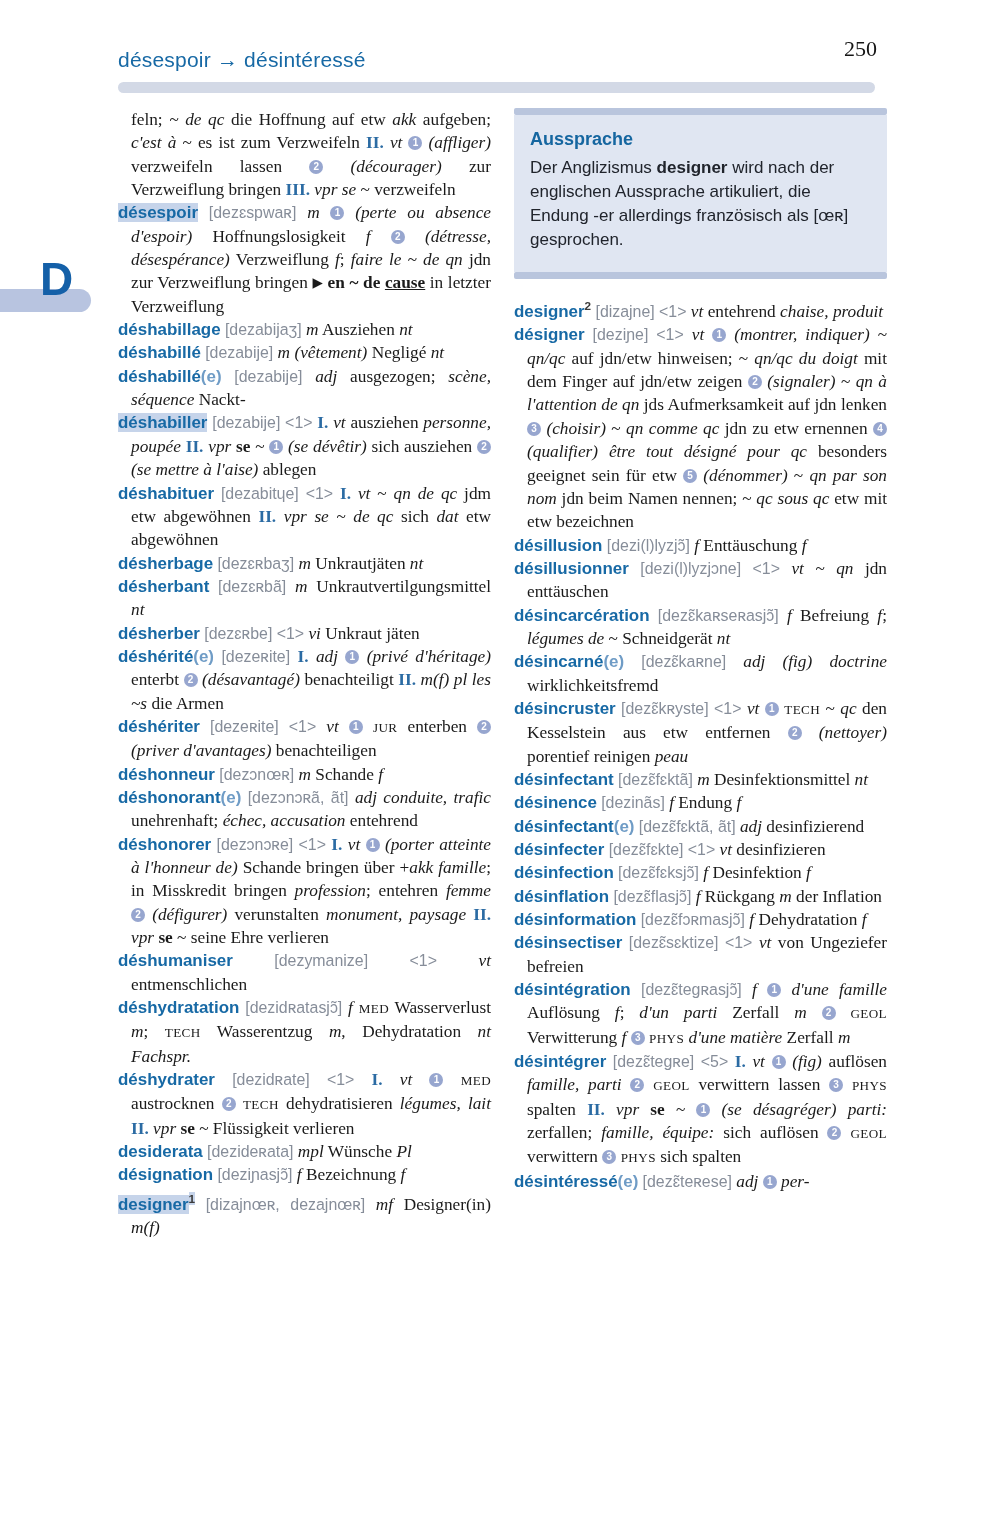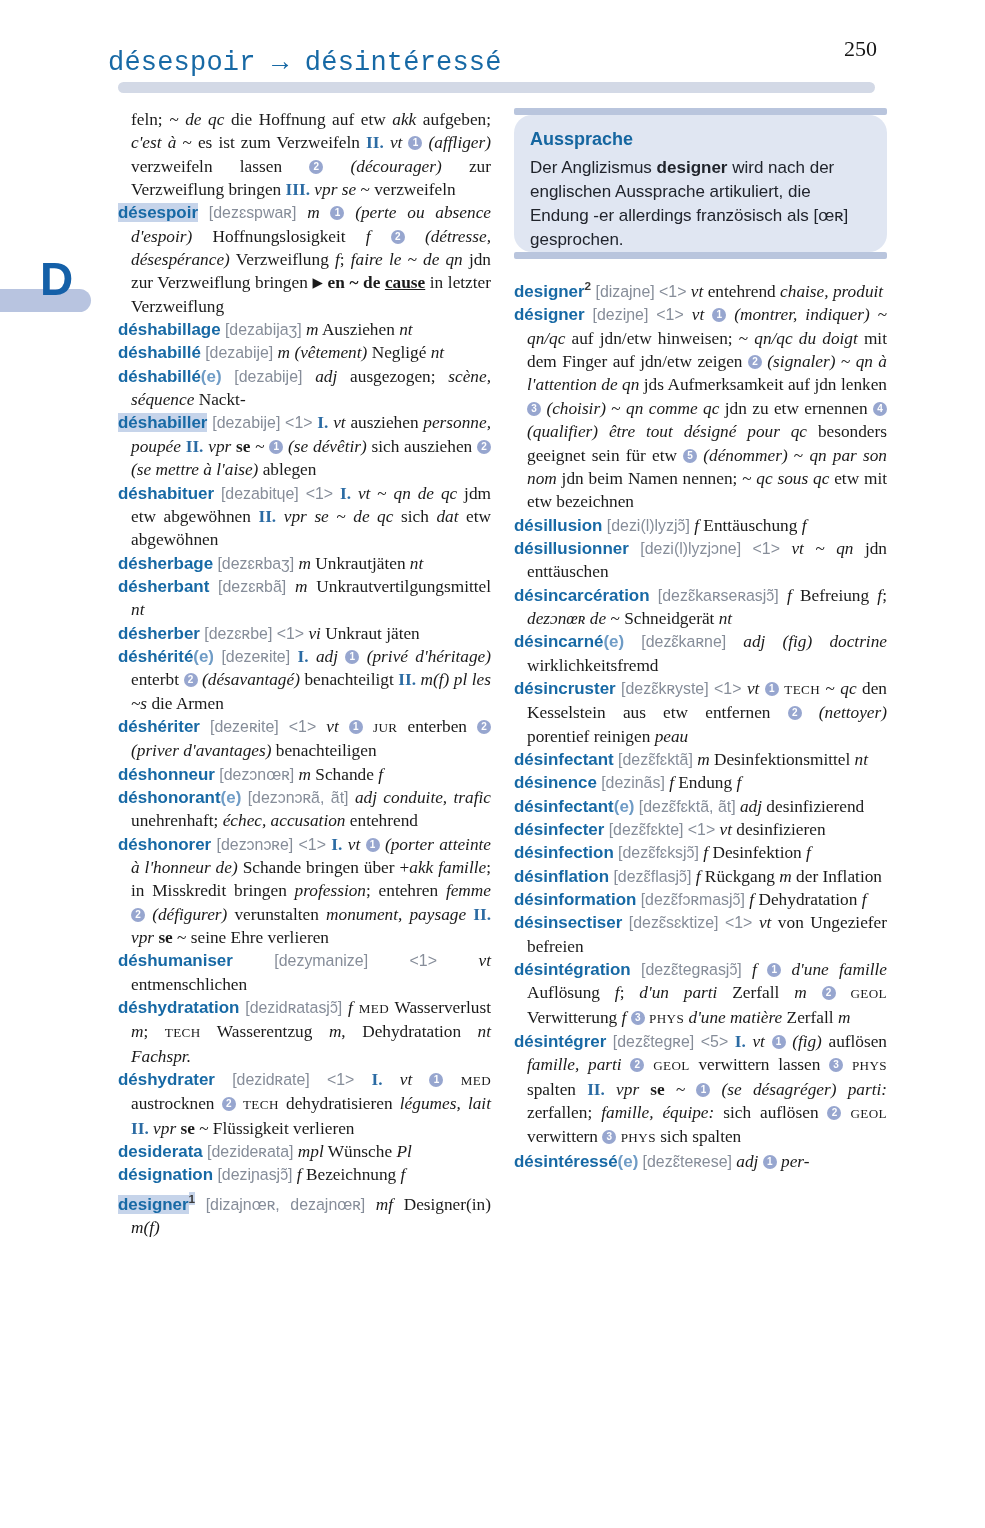--- a/index.html
+++ b/index.html
@@ -4,22 +4,22 @@
 <style>
   :root{
     --headword:#1769a5; --highlight:#c6d4ea; --phonetic:#868d99;
     --roman:#2b6ba3; --circle:#97a6cf; --bar:#d3d9e6;
     --tabbar:#b8c4e0; --tabletter:#1460a8;
     --boxbg:#e0e6f2; --boxedge:#b9c5dd; --boxtitle:#1566a0;
   }
   html,body{margin:0;padding:0;background:#f4f4f4;}
   .page{position:relative;width:985px;height:1528px;background:#ffffff;
         font-family:"Liberation Serif",serif;color:#1a1a1a;overflow:hidden;margin:0 auto;}
-  .hdr-title{position:absolute;left:108px;top:48px;
-        font-family:Liberation Mono, monospace;font-size:27px;color:var(--headword);letter-spacing:.2px;}
+  .hdr-title{position:absolute;left:118px;top:48px;
+        font-family:Liberation Sans, sans-serif;font-size:21px;color:var(--headword);letter-spacing:.2px;}
   .hdr-page{position:absolute;right:108px;top:36px;font-family:"Liberation Serif",serif;
         font-size:22px;color:#151515;}
   .hdr-bar{position:absolute;left:118px;top:82px;width:757px;height:11px;
         background:var(--bar);border-radius:6px;}
   .tab-bar{position:absolute;left:0;top:289px;width:91px;height:23px;
         background:var(--tabbar);border-radius:0 12px 12px 0;}
   .tab-letter{position:absolute;left:40px;top:256px;font-family:"Liberation Sans",sans-serif;
         font-weight:700;font-size:46px;line-height:1;color:var(--tabletter);}
   .col{position:absolute;top:108px;width:373px;font-size:17.3px;line-height:23.35px;
         text-align:justify;}
@@ -41,21 +41,21 @@
   .sc{font-size:.76em;letter-spacing:.4px;}
   .tri{font-size:.78em;vertical-align:1px;}
   .sup{vertical-align:super;font-size:.68em;color:#3a3a3a;
        font-family:"Liberation Sans",sans-serif;font-weight:700;}
   .c{display:inline-block;width:14px;height:14px;border-radius:50%;background:var(--circle);
      color:#fff;font-family:"Liberation Sans",sans-serif;font-size:10px;line-height:14px;
      font-weight:700;text-align:center;text-indent:0;vertical-align:2px;}
   
   .infobox{margin-bottom:15px;text-align:left;}
   .infobox-edge{height:7px;background:var(--boxedge);border-radius:2px;}
-  .infobox-body{background:var(--boxbg);padding:13px 16px 0;border-radius:18px;}
+  .infobox-body{background:var(--boxbg);padding:13px 16px 20px;}
   .infobox-title{font-family:"Liberation Sans",sans-serif;font-weight:700;font-size:18px;
       color:var(--boxtitle);margin-bottom:5px;}
   .infobox-text{margin:0;font-family:"Liberation Sans",sans-serif;font-size:17px;
       line-height:24px;color:#20242c;text-align:left;}
 </style>
 </head>
 <body>
 
 <div class="page">
   <span class="hdr-title">désespoir → désintéressé</span>
@@ -95,21 +95,21 @@
       <div class="infobox-body">
         <div class="infobox-title">Aussprache</div>
         <p class="infobox-text" id="infobox-text"><span>Der Anglizismus </span><span class="b">designer</span><span> wird nach der englischen Aussprache artikuliert, die Endung -er allerdings französisch als [œʀ] gesprochen.</span></p>
       </div>
       <div class="infobox-edge"></div>
     </aside>
   <p class="entry"><span class="hw">designer</span><span class="sup">2</span><span> </span><span class="ph">[dizajne]</span><span> </span><span class="gc">&lt;1&gt;</span><span> </span><span class="it">vt</span><span> entehrend </span><span class="it">chaise, produit</span></p>
       <p class="entry"><span class="hw">désigner</span><span> </span><span class="ph">[deziɲe]</span><span> </span><span class="gc">&lt;1&gt;</span><span> </span><span class="it">vt</span><span> </span><span class="c">1</span><span> </span><span class="it">(montrer, indiquer)</span><span> ~ </span><span class="bi">qn/qc</span><span> auf jdn/etw hinweisen; ~ </span><span class="bi">qn/qc du doigt</span><span> mit dem Finger auf jdn/etw zeigen </span><span class="c">2</span><span> </span><span class="it">(signaler)</span><span> ~ </span><span class="bi">qn à l'attention de qn</span><span> jds Aufmerksamkeit auf jdn lenken </span><span class="c">3</span><span> </span><span class="it">(choisir)</span><span> ~ </span><span class="bi">qn comme qc</span><span> jdn zu etw ernennen </span><span class="c">4</span><span> </span><span class="it">(qualifier)</span><span> </span><span class="bi">être tout désigné pour qc</span><span> besonders geeignet sein für etw </span><span class="c">5</span><span> </span><span class="it">(dénommer)</span><span> ~ </span><span class="bi">qn par son nom</span><span> jdn beim Namen nennen; ~ </span><span class="bi">qc sous qc</span><span> etw mit etw bezeichnen</span></p>
       <p class="entry"><span class="hw">désillusion</span><span> </span><span class="ph">[dezi(l)lyzjɔ̃]</span><span> </span><span class="it">f</span><span> Enttäuschung </span><span class="it">f</span></p>
       <p class="entry"><span class="hw">désillusionner</span><span> </span><span class="ph">[dezi(l)lyzjɔne]</span><span> </span><span class="gc">&lt;1&gt;</span><span> </span><span class="it">vt</span><span> ~ </span><span class="bi">qn</span><span> jdn enttäuschen</span></p>
-      <p class="entry"><span class="hw">désincarcération</span><span> </span><span class="ph">[dezɛ̃kaʀseʀasjɔ̃]</span><span> </span><span class="it">f</span><span> Befreiung </span><span class="it">f</span><span>; </span><span class="bi">dezɔnœʀ de</span><span> ~ Schneidgerät </span><span class="it">nt</span></p>
+      <p class="entry"><span class="hw">désincarcération</span><span> </span><span class="ph">[dezɛ̃kaʀseʀasjɔ̃]</span><span> </span><span class="it">f</span><span> Befreiung </span><span class="it">f</span><span>; </span><span class="bi">légumes de</span><span> ~ Schneidgerät </span><span class="it">nt</span></p>
       <p class="entry"><span class="hw">désincarné</span><span class="hwl">(e)</span><span> </span><span class="ph">[dezɛ̃kaʀne]</span><span> </span><span class="it">adj</span><span> </span><span class="it">(fig)</span><span> </span><span class="it">doctrine</span><span> wirklichkeitsfremd</span></p>
       <p class="entry"><span class="hw">désincruster</span><span> </span><span class="ph">[dezɛ̃kʀyste]</span><span> </span><span class="gc">&lt;1&gt;</span><span> </span><span class="it">vt</span><span> </span><span class="c">1</span><span> </span><span class="sc">TECH</span><span> ~ </span><span class="bi">qc</span><span> den Kesselstein aus etw entfernen </span><span class="c">2</span><span> </span><span class="it">(nettoyer)</span><span> porentief reinigen </span><span class="it">peau</span></p>
       <p class="entry"><span class="hw">désinfectant</span><span> </span><span class="ph">[dezɛ̃fɛktã]</span><span> </span><span class="it">m</span><span> Desinfektionsmittel </span><span class="it">nt</span></p>
       <p class="entry"><span class="hw">désinence</span><span> </span><span class="ph">[dezinãs]</span><span> </span><span class="it">f</span><span> Endung </span><span class="it">f</span></p>
       <p class="entry"><span class="hw">désinfectant</span><span class="hwl">(e)</span><span> </span><span class="ph">[dezɛ̃fɛktã, ãt]</span><span> </span><span class="it">adj</span><span> desinfizierend</span></p>
       <p class="entry"><span class="hw">désinfecter</span><span> </span><span class="ph">[dezɛ̃fɛkte]</span><span> </span><span class="gc">&lt;1&gt;</span><span> </span><span class="it">vt</span><span> desinfizieren</span></p>
       <p class="entry"><span class="hw">désinfection</span><span> </span><span class="ph">[dezɛ̃fɛksjɔ̃]</span><span> </span><span class="it">f</span><span> Desinfektion </span><span class="it">f</span></p>
       <p class="entry"><span class="hw">désinflation</span><span> </span><span class="ph">[dezɛ̃flasjɔ̃]</span><span> </span><span class="it">f</span><span> Rückgang </span><span class="it">m</span><span> der Inflation</span></p>
       <p class="entry"><span class="hw">désinformation</span><span> </span><span class="ph">[dezɛ̃fɔʀmasjɔ̃]</span><span> </span><span class="it">f</span><span> Dehydratation </span><span class="it">f</span></p>
       <p class="entry"><span class="hw">désinsectiser</span><span> </span><span class="ph">[dezɛ̃sɛktize]</span><span> </span><span class="gc">&lt;1&gt;</span><span> </span><span class="it">vt</span><span> von Ungeziefer befreien</span></p>

